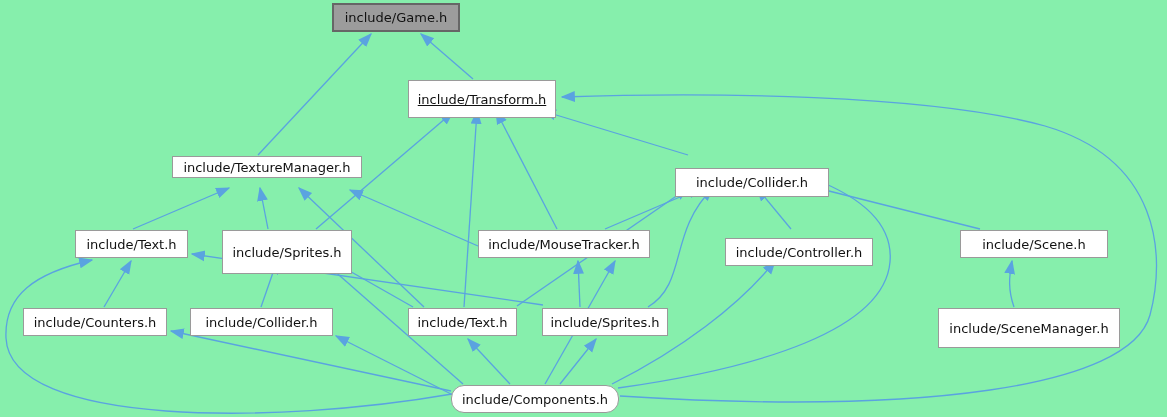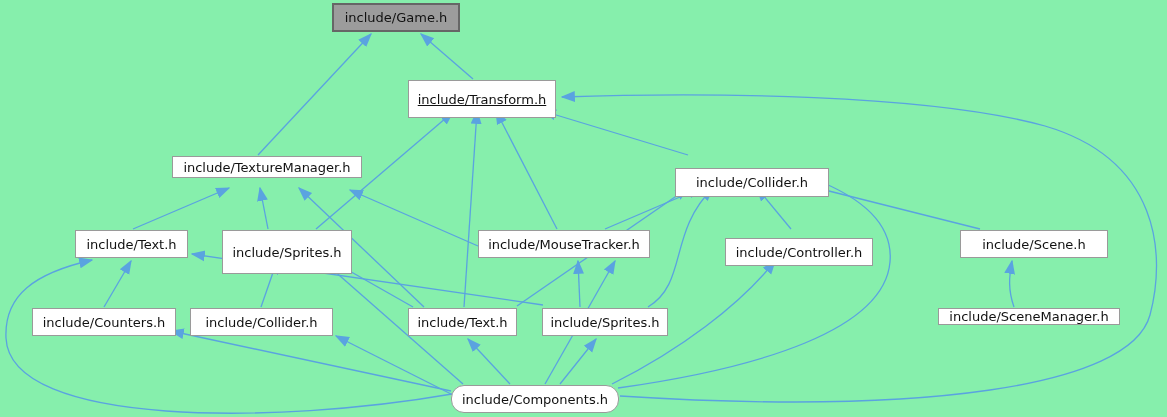--- a/index.html
+++ b/index.html
@@ -92,32 +92,32 @@
       </div>
       <div class="gnode" style="left: 478px; top: 230px; width: 172px; height: 28px; background: rgb(255, 255, 255); border-color: rgb(154, 154, 154); color: rgb(17, 17, 17);">
         <span>include/MouseTracker.h</span>
       </div>
       <div class="gnode" style="left: 725px; top: 230px; width: 148px; height: 28px; background: rgb(255, 255, 255); border-color: rgb(154, 154, 154); color: rgb(17, 17, 17); margin-top: 8px;">
         <span>include/Controller.h</span>
       </div>
       <div class="gnode" style="left: 960px; top: 230px; width: 148px; height: 28px; background: rgb(255, 255, 255); border-color: rgb(154, 154, 154); color: rgb(17, 17, 17);">
         <span>include/Scene.h</span>
       </div>
-      <div class="gnode" style="left: 32px; top: 308px; width: 144px; height: 28px; background: rgb(255, 255, 255); border-color: rgb(154, 154, 154); color: rgb(17, 17, 17);">
+      <div class="gnode" style="left: 23px; top: 308px; width: 144px; height: 28px; background: rgb(255, 255, 255); border-color: rgb(154, 154, 154); color: rgb(17, 17, 17);">
         <span>include/Counters.h</span>
       </div>
       <div class="gnode" style="left: 190px; top: 308px; width: 143px; height: 28px; background: rgb(255, 255, 255); border-color: rgb(154, 154, 154); color: rgb(17, 17, 17);">
         <span>include/Collider.h</span>
       </div>
       <div class="gnode" style="left: 408px; top: 308px; width: 109px; height: 28px; background: rgb(255, 255, 255); border-color: rgb(154, 154, 154); color: rgb(17, 17, 17);">
         <span>include/Text.h</span>
       </div>
       <div class="gnode" style="left: 542px; top: 308px; width: 126px; height: 28px; background: rgb(255, 255, 255); border-color: rgb(154, 154, 154); color: rgb(17, 17, 17);">
         <span>include/Sprites.h</span>
       </div>
-      <div class="gnode" style="left: 938px; top: 308px; width: 182px; height: 17px; background: rgb(255, 255, 255); border-color: rgb(154, 154, 154); color: rgb(17, 17, 17);">
+      <div class="gnode" style="left: 938px; top: 308px; width: 182px; height: 40px; background: rgb(255, 255, 255); border-color: rgb(154, 154, 154); color: rgb(17, 17, 17);">
         <span>include/SceneManager.h</span>
       </div>
       <div class="gnode" style="left: 451px; top: 385px; width: 168px; height: 28px; background: rgb(255, 255, 255); border-color: rgb(154, 154, 154); color: rgb(17, 17, 17); border-radius: 13px;">
         <span>include/Components.h</span>
       </div>
     </div>
 </div>
 
 </body></html>

